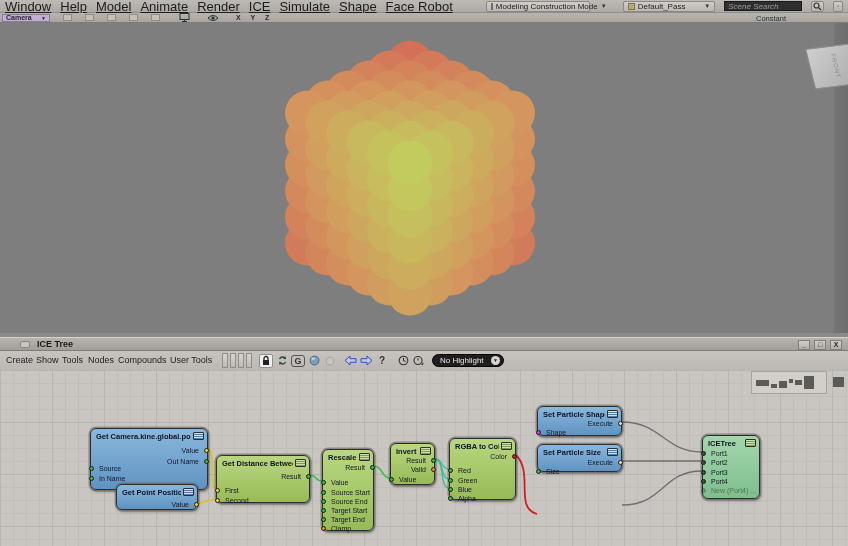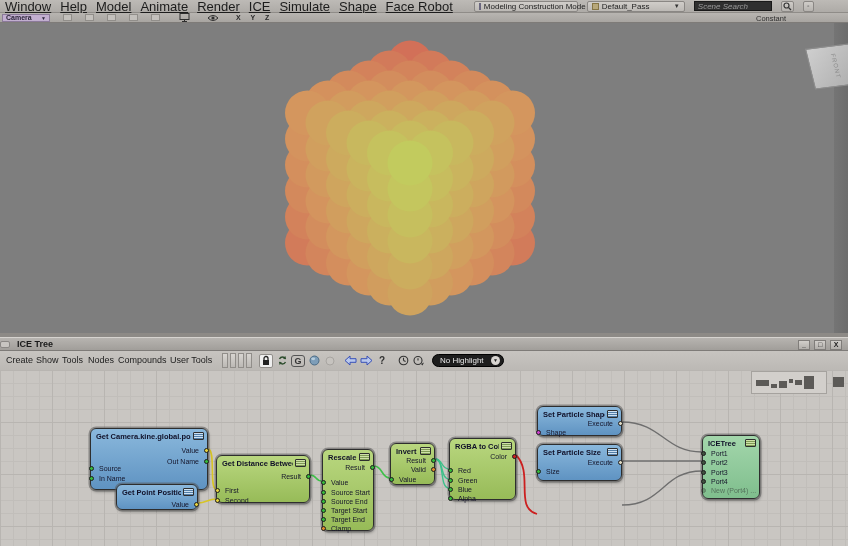--- a/index.html
+++ b/index.html
@@ -42,21 +42,21 @@
     background:linear-gradient(90deg,#757575,#6c6c6c); }
   #navcube { position:absolute; right:-14px; top:22px; width:52px; height:42px;
     background:linear-gradient(135deg,#cfcfcf,#a9a9a9); border:1px solid #8e8e8e;
     transform:rotate(-14deg) skewY(7deg); display:flex; align-items:center; justify-content:center; }
   #navcube span { font-size:6px; color:#8a8a8a; transform:rotate(90deg); letter-spacing:1px; }
 
   
   #ice-divider { position:absolute; left:0; top:333px; width:848px; height:4px; background:#8d8a86; }
   #ice-titlebar { position:absolute; left:0; top:337px; width:848px; height:14px;
     background:linear-gradient(#b7b4b0,#a19e9a); border-top:1px solid #d6d3cf;
-    border-bottom:1px solid #7e7b78; display:flex; align-items:center; padding:0 0; }
+    border-bottom:1px solid #7e7b78; display:flex; align-items:center; padding:0 20px; }
   #ice-title-icon { width:10px; height:7px; background:#c8c5c1; border:1px solid #8a8784;
     border-radius:2px; margin-right:7px; }
   #ice-title { font-size:9px; font-weight:bold; color:#1a1a1a; }
   .win-btns { position:absolute; right:6px; top:2px; display:flex; gap:4px; }
   .win-btn { width:12px; height:10px; background:linear-gradient(#d2cfcb,#b2afab);
     border:1px solid #807d7a; font-size:7px; line-height:8px; text-align:center;
     color:#222; font-weight:bold; }
 
   #ice-menubar { position:absolute; left:0; top:351px; width:848px; height:31px;
     background:linear-gradient(#c7c4c0,#b5b2ae); border-bottom:1px solid #8f8c88;text-decoration:underline; }
@@ -121,26 +121,26 @@
 <div id="menubar">
   <span class="menu-item">Window</span>
   <span class="menu-item">Help</span>
   <span class="menu-item">Model</span>
   <span class="menu-item">Animate</span>
   <span class="menu-item">Render</span>
   <span class="menu-item">ICE</span>
   <span class="menu-item">Simulate</span>
   <span class="menu-item">Shape</span>
   <span class="menu-item">Face Robot</span>
-  <div class="mini-select" style="margin-left:12px;width:104px">
+  <div class="mini-select" style="margin-left:24px;width:104px">
     <span class="tiny-glyph"></span>
     <span>Modeling Construction Mode</span>
     <span class="arrow">▼</span>
   </div>
-  <div class="mini-select" style="margin-left:0;width:98px">
+  <div class="mini-select" style="margin-left:24px;width:98px">
     <span class="tiny-glyph" style="background:#b8a87a;border-color:#857545"></span>
     <span>Default_Pass</span>
     <span class="arrow" style="margin-left:auto">▼</span>
   </div>
   <input id="scene-search" placeholder="Scene Search" style="">
   <div class="icon-btn">
     <svg width="9" height="9" viewBox="0 0 9 9">
       <circle cx="3.5" cy="3.5" r="2.5" fill="none" stroke="#333" stroke-width="1.2"></circle>
       <line x1="5.5" y1="5.5" x2="8" y2="8" stroke="#333" stroke-width="1.2"></line>
     </svg>
@@ -561,21 +561,21 @@
     <div class="port in" style="top:56px"><span>Alpha</span><span class="dot c-green"></span></div>
   </div>
 
   <div class="node blue" style="left:537px;top:36px;width:85px;height:30px">
     <div class="hdr">Set Particle Shape</div>
     <div class="menu-box"></div>
     <div class="port out" style="top:13px"><span>Execute</span><span class="dot c-exec"></span></div>
     <div class="port in" style="top:22px"><span>Shape</span><span class="dot c-magenta"></span></div>
   </div>
 
-  <div class="node blue" style="left:537px;top:74px;width:85px;height:37px">
+  <div class="node blue" style="left:537px;top:74px;width:85px;height:28px">
     <div class="hdr">Set Particle Size</div>
     <div class="menu-box"></div>
     <div class="port out" style="top:14px"><span>Execute</span><span class="dot c-exec"></span></div>
     <div class="port in" style="top:23px"><span>Size</span><span class="dot c-green"></span></div>
   </div>
 
 
   <div class="node teal" style="left:702px;top:65px;width:58px;height:64px">
     <div class="hdr">ICETree</div>
     <div class="menu-box"></div>

